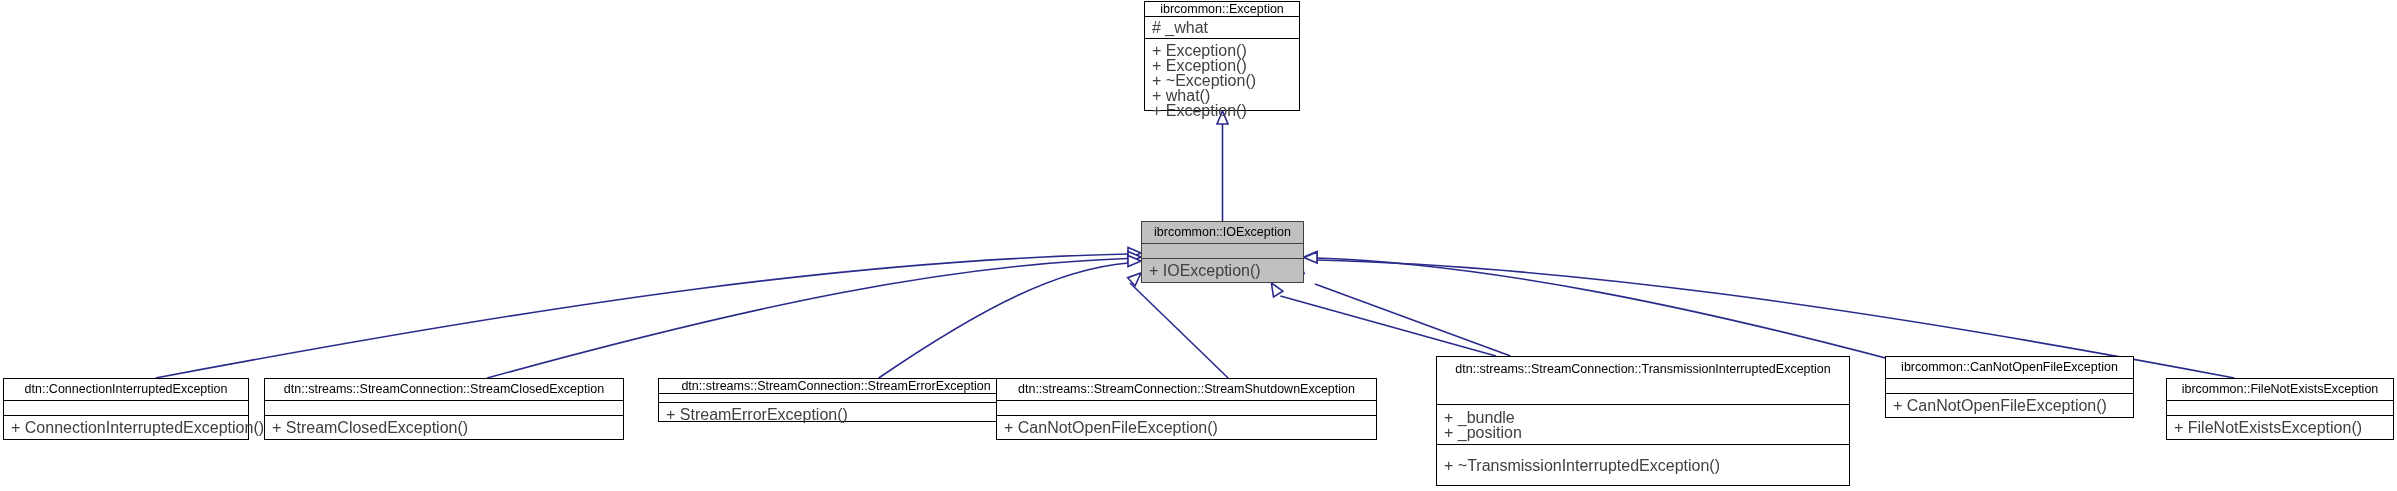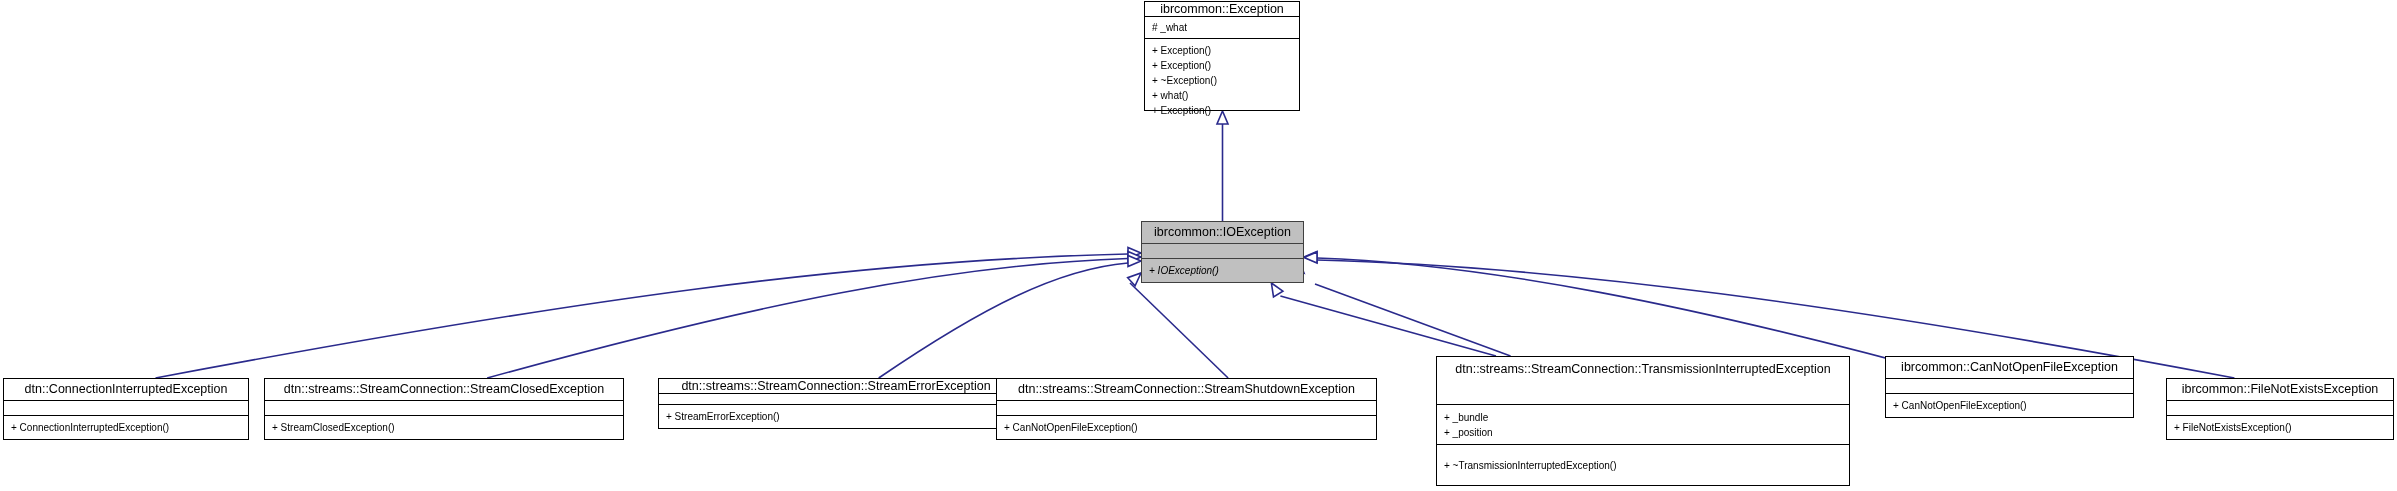--- a/index.html
+++ b/index.html
@@ -31,23 +31,23 @@
 
   .title{
     font-size:12.5px;
     line-height:14px;
     color:#000000;
     white-space:nowrap;
     text-align:center;
     padding:5px 7px 5px 7px;
   }
   .row{
-    font-size:10px;
+    font-size:16px;
     line-height:15px;
-    color:#000000;
+    color:#404040;
     white-space:nowrap;
     text-align:left;
   }
   .attrs{ padding-top:4px;padding-bottom:4px; }
   .ops{ padding-top:4px;padding-bottom:4px; }
   .empty{ }
 </style>
 </head>
 <body>
 
@@ -92,21 +92,21 @@
           <div class="row">+ ~Exception()</div>
           <div class="row">+ what()</div>
           <div class="row">+ Exception()</div>
         </div>
       </div>
       <div class="node focus" style="left: 1141px; top: 221px; width: 163px; height: 62px;">
         <div class="compartment" style="height: 23px;">
           <div class="title" style="padding: 0px; text-align: center;">ibrcommon::IOException</div>
         </div>
         <div class="compartment attrs empty" style="height: 16px;"></div>
-        <div class="compartment ops" style="flex: 1 1 auto; font-style: italic;">
+        <div class="compartment ops" style="flex: 1 1 auto;">
           <div class="row">+ IOException()</div>
         </div>
       </div>
       <div class="node" style="left: 3px; top: 378px; width: 246px; height: 62px;">
         <div class="compartment" style="height: 23px;">
           <div class="title" style="padding: 0px;">dtn::ConnectionInterruptedException</div>
         </div>
         <div class="compartment attrs empty" style="height: 16px;"></div>
         <div class="compartment ops" style="flex: 1 1 auto;">
           <div class="row">+ ConnectionInterruptedException()</div>
@@ -114,21 +114,21 @@
       </div>
       <div class="node" style="left: 264px; top: 378px; width: 360px; height: 62px;">
         <div class="compartment" style="height: 23px;">
           <div class="title" style="padding: 0px;">dtn::streams::StreamConnection::StreamClosedException</div>
         </div>
         <div class="compartment attrs empty" style="height: 16px;"></div>
         <div class="compartment ops" style="flex: 1 1 auto;">
           <div class="row">+ StreamClosedException()</div>
         </div>
       </div>
-      <div class="node" style="left: 658px; top: 378px; width: 356px; height: 51px;">
+      <div class="node" style="left: 658px; top: 378px; width: 356px; height: 44px;">
         <div class="compartment" style="height: 23px;">
           <div class="title" style="padding: 0px;">dtn::streams::StreamConnection::StreamErrorException</div>
         </div>
         <div class="compartment attrs empty" style="height: 16px;"></div>
         <div class="compartment ops" style="flex: 1 1 auto;">
           <div class="row">+ StreamErrorException()</div>
         </div>
       </div>
       <div class="node" style="left: 996px; top: 378px; width: 381px; height: 62px;">
         <div class="compartment" style="height: 23px;">

